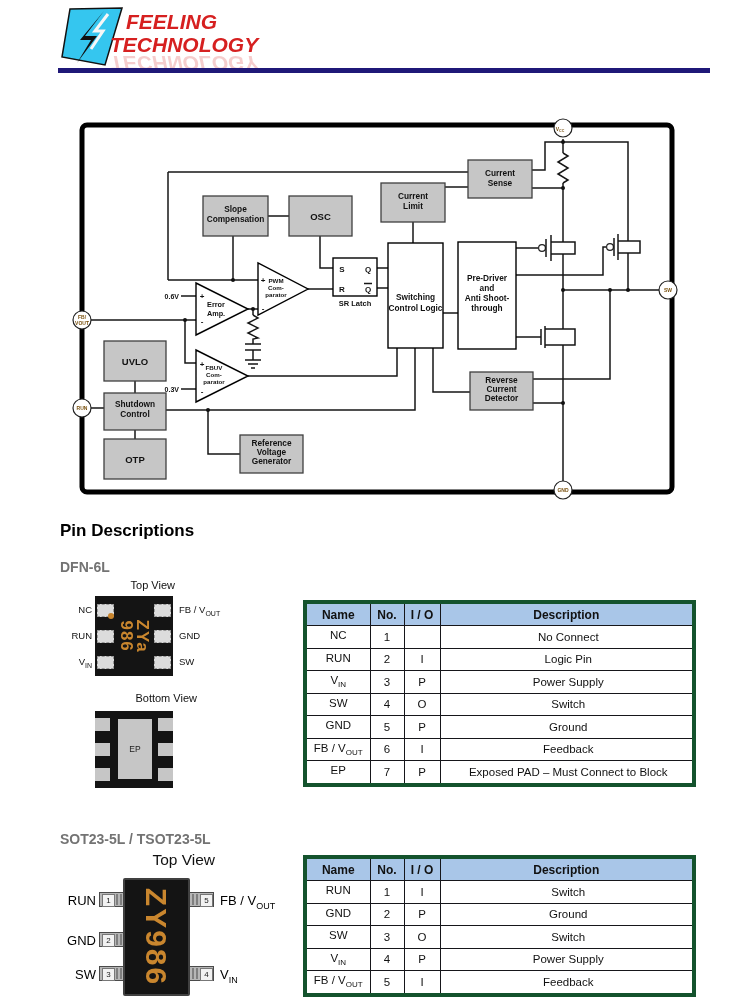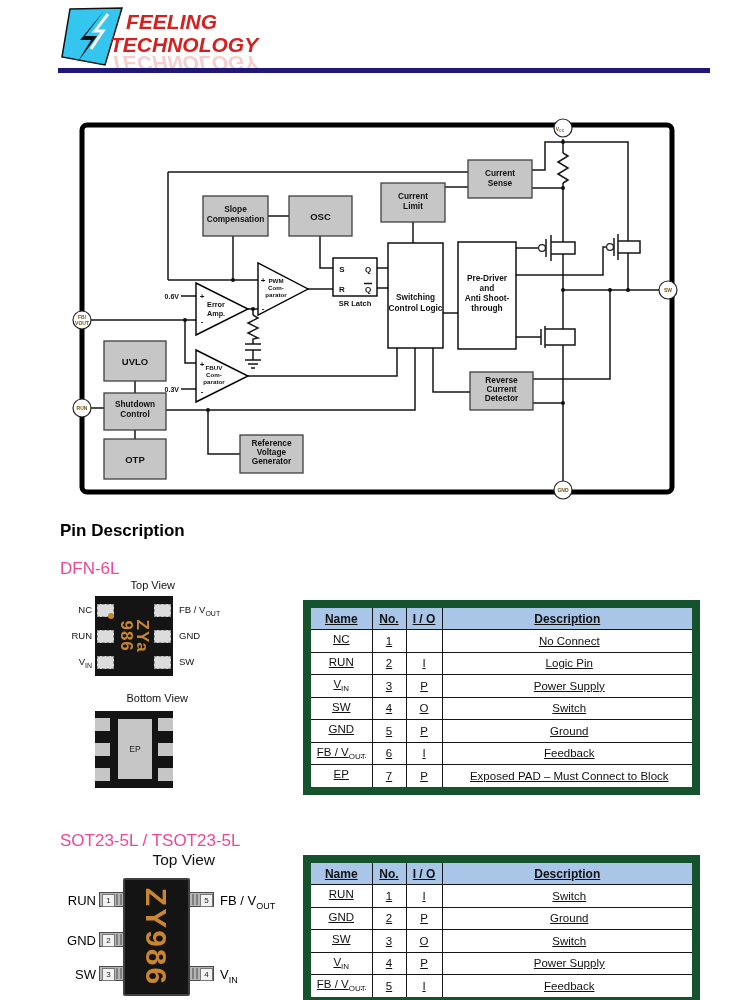--- a/index.html
+++ b/index.html
@@ -1,41 +1,41 @@
 <!DOCTYPE html>
 <html><head>
 <meta charset="utf-8">
 <style>
   html,body { margin:0; padding:0; background:#ffffff; }
   .page { position:relative; width:750px; height:1000px; background:#fff; overflow:hidden;
           font-family:"Liberation Sans","DejaVu Sans",sans-serif; color:#111; }
   .abs { position:absolute; }
   .h1 { font-size:17px; font-weight:bold; color:#000; }
-  .h2 { font-size:17px; font-weight:normal; color:#ec4899; }
+  .h2 { font-size:14px; font-weight:bold; color:#737373; }
   .cap { font-size:11px; color:#111; text-align:right; }
   .rule { background:#1f1878; }
   .partnum { font-size:19px; font-weight:bold; font-style:italic; color:#d21c1c; text-align:right; }
 
   
   .bt  { font:700 8.3px "Liberation Sans",sans-serif; text-anchor:middle; fill:#111; }
   .bt9 { font:700 9.5px "Liberation Sans",sans-serif; text-anchor:middle; fill:#111; }
   .at7 { font:700 7.3px "Liberation Sans",sans-serif; text-anchor:middle; fill:#111; }
   .at6 { font:700 6.2px "Liberation Sans",sans-serif; text-anchor:middle; fill:#111; }
   .sg  { font:700 8px  "Liberation Sans",sans-serif; text-anchor:middle; fill:#111; }
   .pt  { font:700 5px  "Liberation Sans",sans-serif; text-anchor:middle; fill:#7a5210; }
   .lt  { font:700 7.5px "Liberation Sans",sans-serif; text-anchor:middle; fill:#111; }
   .vt  { font:700 7px  "Liberation Sans",sans-serif; text-anchor:end; fill:#111; }
   .wr  { stroke:#161616; stroke-width:1.5; fill:none; }
   .gb  { fill:#c6c6c6; stroke:#3f3f3f; stroke-width:1.3; }
   .wb  { fill:#ffffff; stroke:#000; stroke-width:1.4; }
   .pb  { fill:#ffffff; stroke:#222; stroke-width:1.2; }
   .dot { fill:#111; }
 
   
-  .t { position:absolute; border-collapse:collapse; table-layout:fixed; font-size:11.5px; border:8px solid #14532d;text-decoration:underline; }
+  .t { position:absolute; border-collapse:collapse; table-layout:fixed; font-size:11.5px; border:4px solid #14532d; }
   .t th { background:#a9c6e8; font-weight:bold; font-size:12px; height:21px; border:1px solid #16161a; padding:0; }
   .t td { border:1px solid #16161a; height:21.5px; text-align:center; padding:0; }
   .t td.d { text-align:center; padding-left:4px; }
   sub { font-size:8px; }
 
   
   .chipbody { position:absolute; background:#141414; }
   .dfnpad { position:absolute; width:17px; height:13px; background:#dcdcdc; border:1px dashed #999; box-sizing:border-box; }
   .bvpad  { position:absolute; width:15px; height:13px; background:#c6c6c6; }
   .mark { color:#c9862e; font-weight:bold; }
@@ -264,21 +264,21 @@
       <circle class="pb" cx="7" cy="205" r="9"></circle>
       <text class="pt" x="7" y="204" font-size="4.5">FB/</text>
       <text class="pt" x="7" y="209.5" font-size="4.2">VOUT</text>
     </g>
     <g>
       <circle class="pb" cx="7" cy="293" r="9"></circle>
       <text class="pt" x="7" y="295" font-size="4.8">RUN</text>
     </g>
   </svg>
 
-  <div class="abs h1" style="left:60px;top:521px">Pin Description</div>
+  <div class="abs h1" style="left:60px;top:521px">Pin Descriptions</div>
 
   <div class="abs h2" style="left:60px;top:559px">DFN-6L</div>
   <div class="abs cap" style="left:95px;top:579px;width:80px">Top View</div>
 
   <div class="abs chipbody" style="left:95px;top:596px;width:78px;height:80px"></div>
   <div class="dfnpad" style="left:97px;top:604px"></div>
   <div class="dfnpad" style="left:97px;top:630px"></div>
   <div class="dfnpad" style="left:97px;top:656px"></div>
   <div class="dfnpad" style="left:154px;top:604px"></div>
   <div class="dfnpad" style="left:154px;top:630px"></div>
@@ -290,21 +290,21 @@
       <div>986</div>
     </div>
   </div>
   <div class="dfnlbl" style="left:55px;top:604px;width:37px;text-align:right"><span>NC</span><sub></sub></div>
   <div class="dfnlbl" style="left:55px;top:630px;width:37px;text-align:right"><span>RUN</span><sub></sub></div>
   <div class="dfnlbl" style="left:55px;top:656px;width:37px;text-align:right"><span>V</span><sub>IN</sub></div>
   <div class="dfnlbl" style="left:179px;top:604px"><span>FB / V</span><sub>OUT</sub></div>
   <div class="dfnlbl" style="left:179px;top:630px"><span>GND</span><sub></sub></div>
   <div class="dfnlbl" style="left:179px;top:656px"><span>SW</span><sub></sub></div>
 
-  <div class="abs cap" style="left:93px;top:692px;width:95px">Bottom View</div>
+  <div class="abs cap" style="left:102px;top:692px;width:95px">Bottom View</div>
   <div class="abs chipbody" style="left:95px;top:711px;width:78px;height:77px"></div>
   <div class="bvpad" style="left:95px;top:718px"></div>
   <div class="bvpad" style="left:95px;top:743px"></div>
   <div class="bvpad" style="left:95px;top:768px"></div>
   <div class="bvpad" style="left:158px;top:718px"></div>
   <div class="bvpad" style="left:158px;top:743px"></div>
   <div class="bvpad" style="left:158px;top:768px"></div>
   <div class="abs" style="left:118px;top:719px;width:34px;height:60px;background:#c6c6c6;display:flex;align-items:center;justify-content:center;font-size:8.5px;color:#222">
       <span>EP</span>
     </div>

